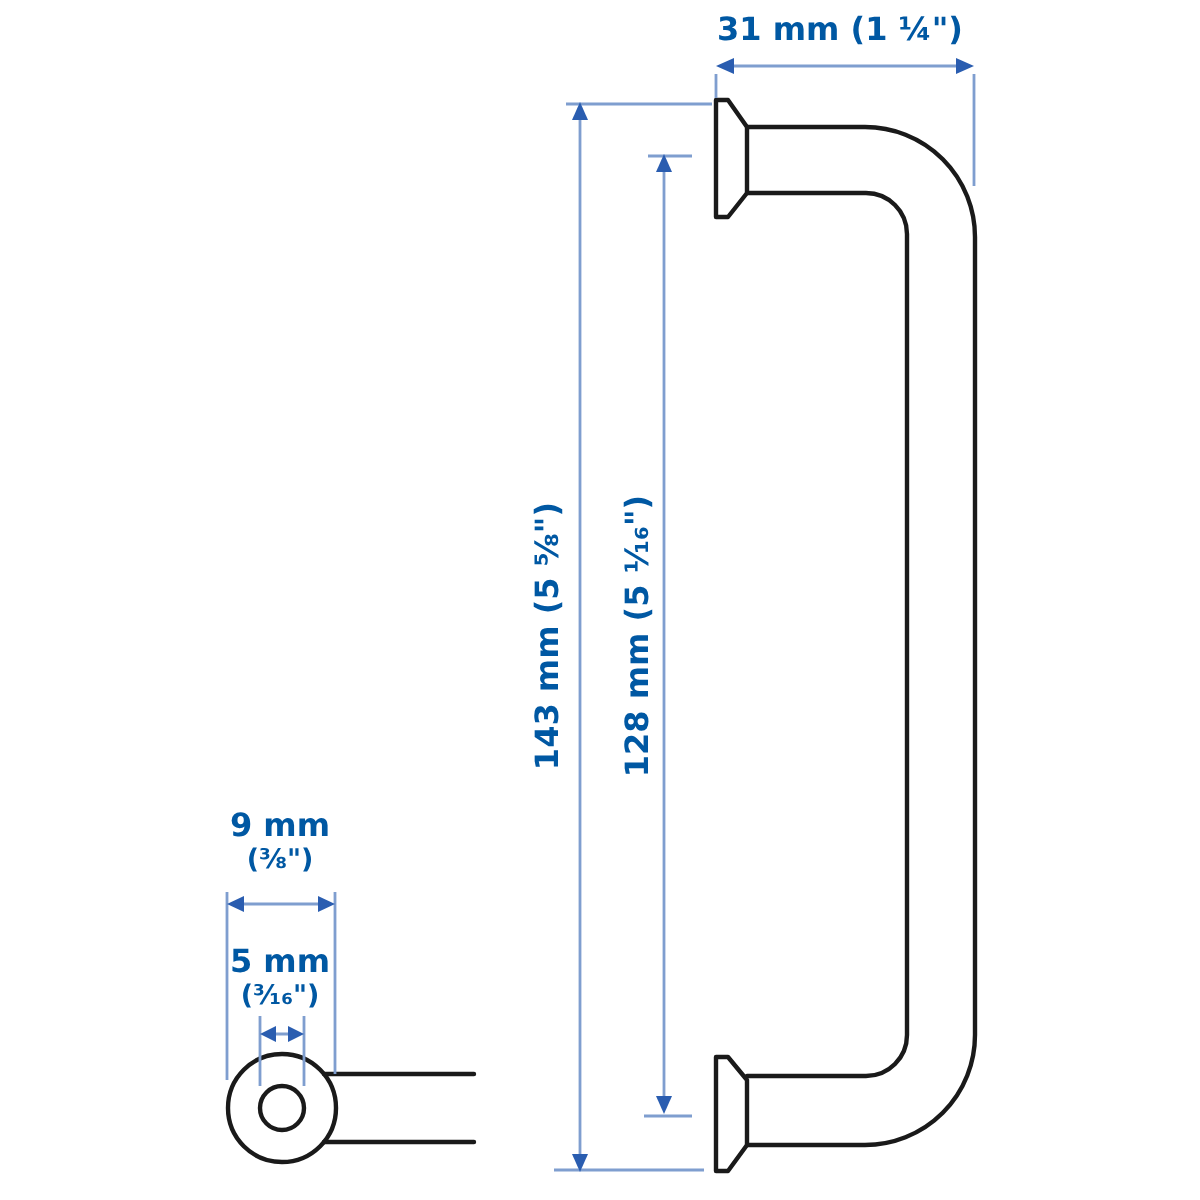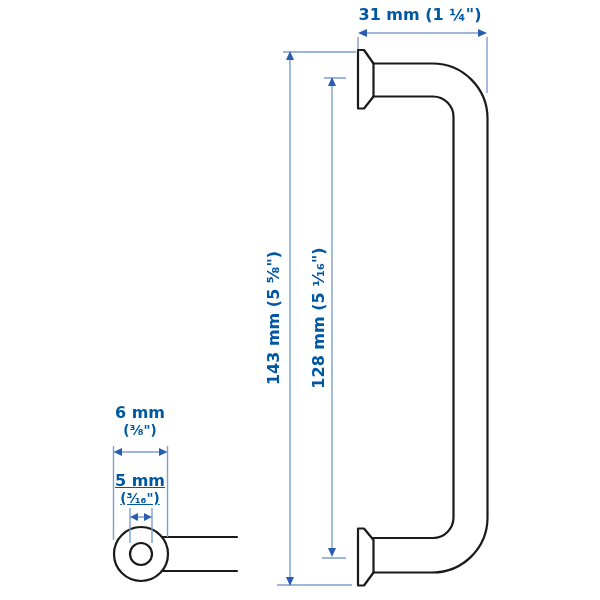--- a/index.html
+++ b/index.html
@@ -108,22 +108,22 @@
     </g>
   </svg>
 
   <div class="dim-label" style="left:320px; top:5px; width:200px;">31 mm (1 ¼")</div>
 
   <div class="dim-label vertical" style="left:188px; top:308px; width:172px; height:20px;">143 mm (5 ⅝")</div>
 
   <div class="dim-label vertical" style="left:233px; top:308px; width:172px; height:20px;">128 mm (5 ¹⁄₁₆")</div>
 
   <div class="dim-label" style="left:90px; top:403px; width:100px;">
-    <div>6 mm</div>
+    <div>9 mm</div>
     <div class="sub">(⅜")</div>
   </div>
 
-  <div class="dim-label" style="left:90px; top:471px; width:100px;text-decoration:underline;">
+  <div class="dim-label" style="left:90px; top:471px; width:100px;">
     <div>5 mm</div>
     <div class="sub">(³⁄₁₆")</div>
   </div>
 
 </div>
 
 </body></html>

